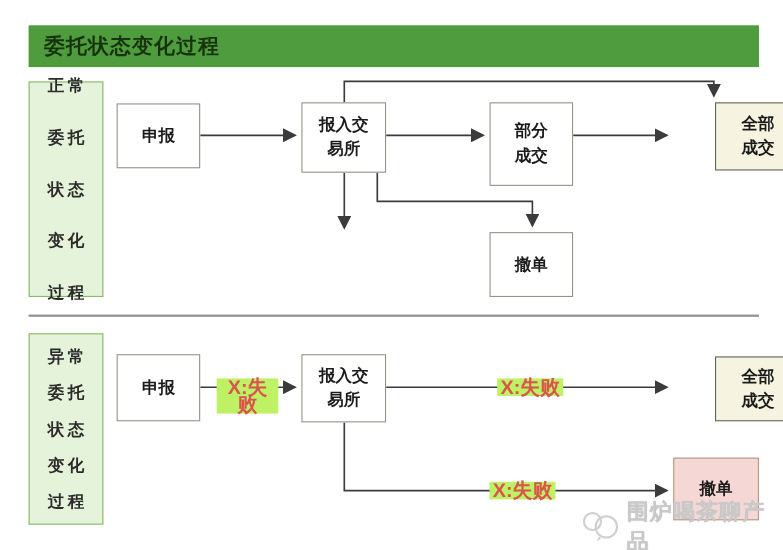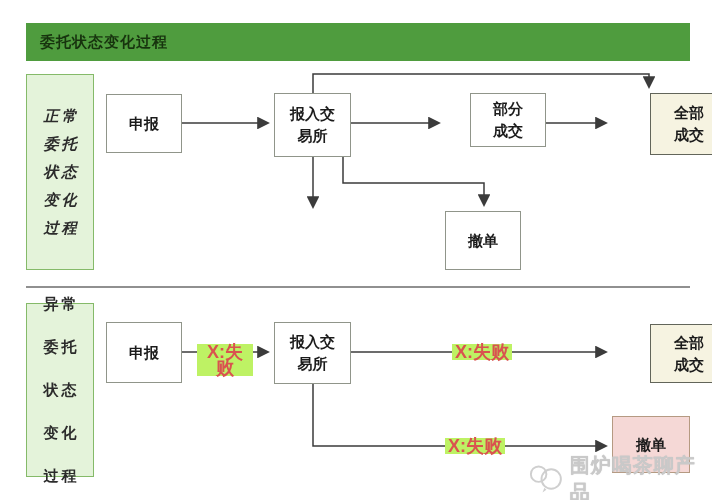--- a/index.html
+++ b/index.html
@@ -6,31 +6,31 @@
   .canvas{
     position:relative;width:712px;height:500px;background:#ffffff;overflow:hidden;
     font-family:"Liberation Sans","DejaVu Sans",sans-serif;
   }
   .titlebar{
     position:absolute;left:26px;top:23px;width:664px;height:38px;
     background:#4f9c3e;display:flex;align-items:center;box-sizing:border-box;
     padding-left:14px;
   }
   .titlebar span{
-    font-size:15px;font-weight:700;color:#17330e;letter-spacing:1px;
+    font-size:19px;font-weight:700;color:#17330e;letter-spacing:1px;
   }
   .sidebar{
     position:absolute;left:26px;width:68px;background:#e4f3da;border:1px solid #85ba69;
     box-sizing:border-box;display:flex;flex-direction:column;align-items:center;justify-content:center;
   }
   .sidebar .line{
     font-size:15px;font-weight:700;color:#2b2b2b;letter-spacing:3px;text-indent:3px;text-align:center;
   }
-  .sb1{top:74px;height:196px;gap:9px;font-style:italic;}
-  .sb2{top:303px;height:174px;gap:24px;}
+  .sb1{top:74px;height:196px;gap:28px;}
+  .sb2{top:303px;height:174px;gap:14px;}
   .node{
     position:absolute;background:#ffffff;border:1px solid #90958a;box-sizing:border-box;
     display:flex;align-items:center;justify-content:center;text-align:center;
     font-size:15px;font-weight:700;color:#1b1b1b;line-height:1.45;white-space:pre-line;
   }
   .node.cream{background:#f6f3e1;border-color:#62655a;margin-left:38px;}
   .node.pink{background:#f5d8d6;border-color:#b59a82;}
   .arrows{position:absolute;left:0;top:0;width:712px;height:500px;pointer-events:none;}
   .divider{position:absolute;left:26px;top:286px;width:664px;height:2px;background:#909090;}
   .edge-label{
@@ -77,21 +77,21 @@
     <div class="line">正常</div>
     <div class="line">委托</div>
     <div class="line">状态</div>
     <div class="line">变化</div>
     <div class="line">过程</div>
   </div>
 
   <div class="node" style="left:106px;top:94px;width:76px;height:59px;">申报</div>
   <div class="node" style="left:274px;top:93px;width:77px;height:64px;">报入交
 易所</div>
-  <div class="node" style="left:445px;top:93px;width:76px;height:54px;margin-left:25px;">部分
+  <div class="node" style="left:445px;top:93px;width:76px;height:76px;">部分
 成交</div>
   <div class="node cream" style="left:612px;top:93px;width:78px;height:62px;">全部
 成交</div>
   <div class="node" style="left:445px;top:211px;width:76px;height:59px;">撤单</div>
 
   <div class="divider"></div>
 
   <div class="sidebar sb2">
     <div class="line">异常</div>
     <div class="line">委托</div>

